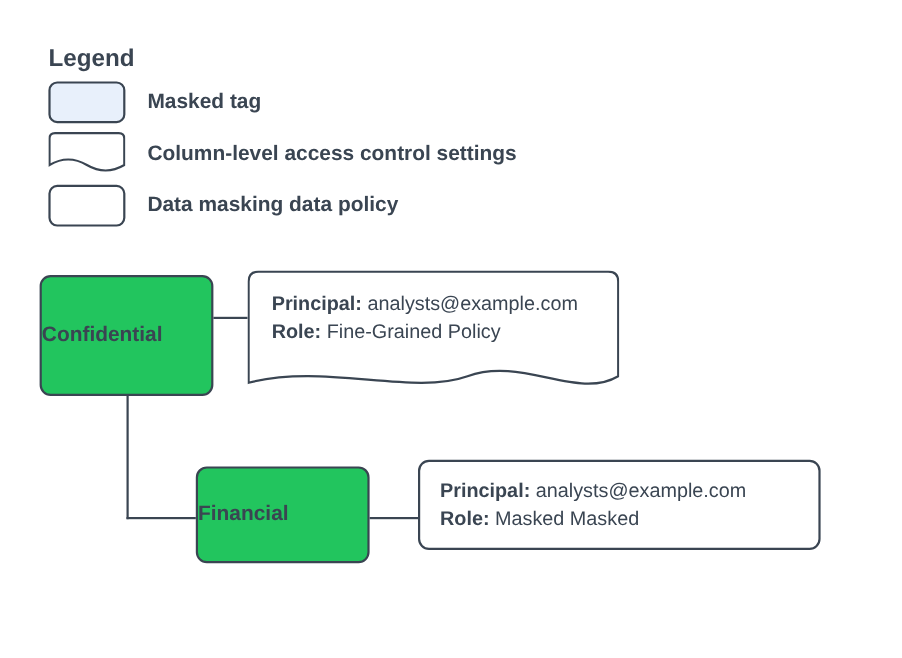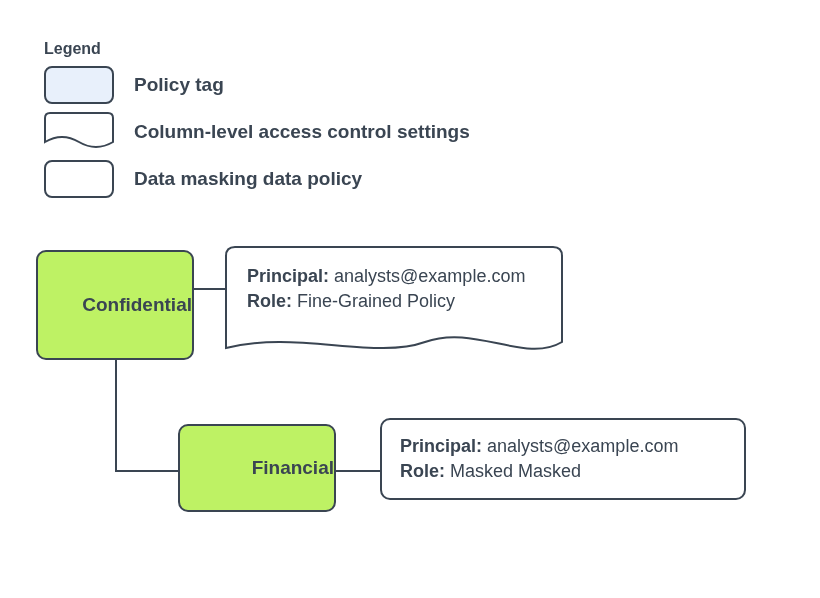--- a/index.html
+++ b/index.html
@@ -16,21 +16,21 @@
     position: relative;
     width: 820px;
     height: 598px;
   }
   .legend {
     position: absolute;
     left: 44px;
     top: 40px;
   }
   .legend-title {
-    font-size: 16px;
+    font-size: 22px;
     font-weight: 700;
     margin-bottom: 8px;
   }
   .legend-row {
     display: flex;
     align-items: center;
     margin-bottom: 8px;
   }
   .swatch {
     width: 70px;
@@ -52,26 +52,26 @@
     margin-right: 20px;
     flex-shrink: 0;
   }
   .legend-label {
     font-size: 19px;
     font-weight: 700;
   }
 
   .policy-tag-node {
     position: absolute;
-    background: #bef264;
+    background: #22c55e;
     border: 2px solid #3a4552;
     border-radius: 10px;
     display: flex;
     align-items: center;
-    justify-content: flex-end;
+    justify-content: flex-start;
     font-size: 19px;
     font-weight: 700;
   }
   .data-policy-node {
     position: absolute;
     background: #fff;
     border: 2px solid #3a4552;
     border-radius: 10px;
     padding: 14px 18px;
     font-size: 18px;
@@ -106,21 +106,21 @@
 </head>
 <body>
 
 <div class="canvas">
 
   <div class="legend">
     <div class="legend-title">Legend</div>
 
     <div class="legend-row">
       <div class="swatch swatch-policy-tag"></div>
-      <div class="legend-label">Policy tag</div>
+      <div class="legend-label">Masked tag</div>
     </div>
 
     <div class="legend-row">
       <div class="swatch-scroll-wrap">
         <svg width="70" height="40" viewBox="0 0 70 40">
           <path d="M6,1 H64 Q69,1 69,6 V30 Q52,40 35,30 Q18,20 1,30 V6 Q1,1 6,1 Z" fill="#fff" stroke="#3a4552" stroke-width="2"></path>
         </svg>
       </div>
       <div class="legend-label">Column-level access control settings</div>
     </div>

